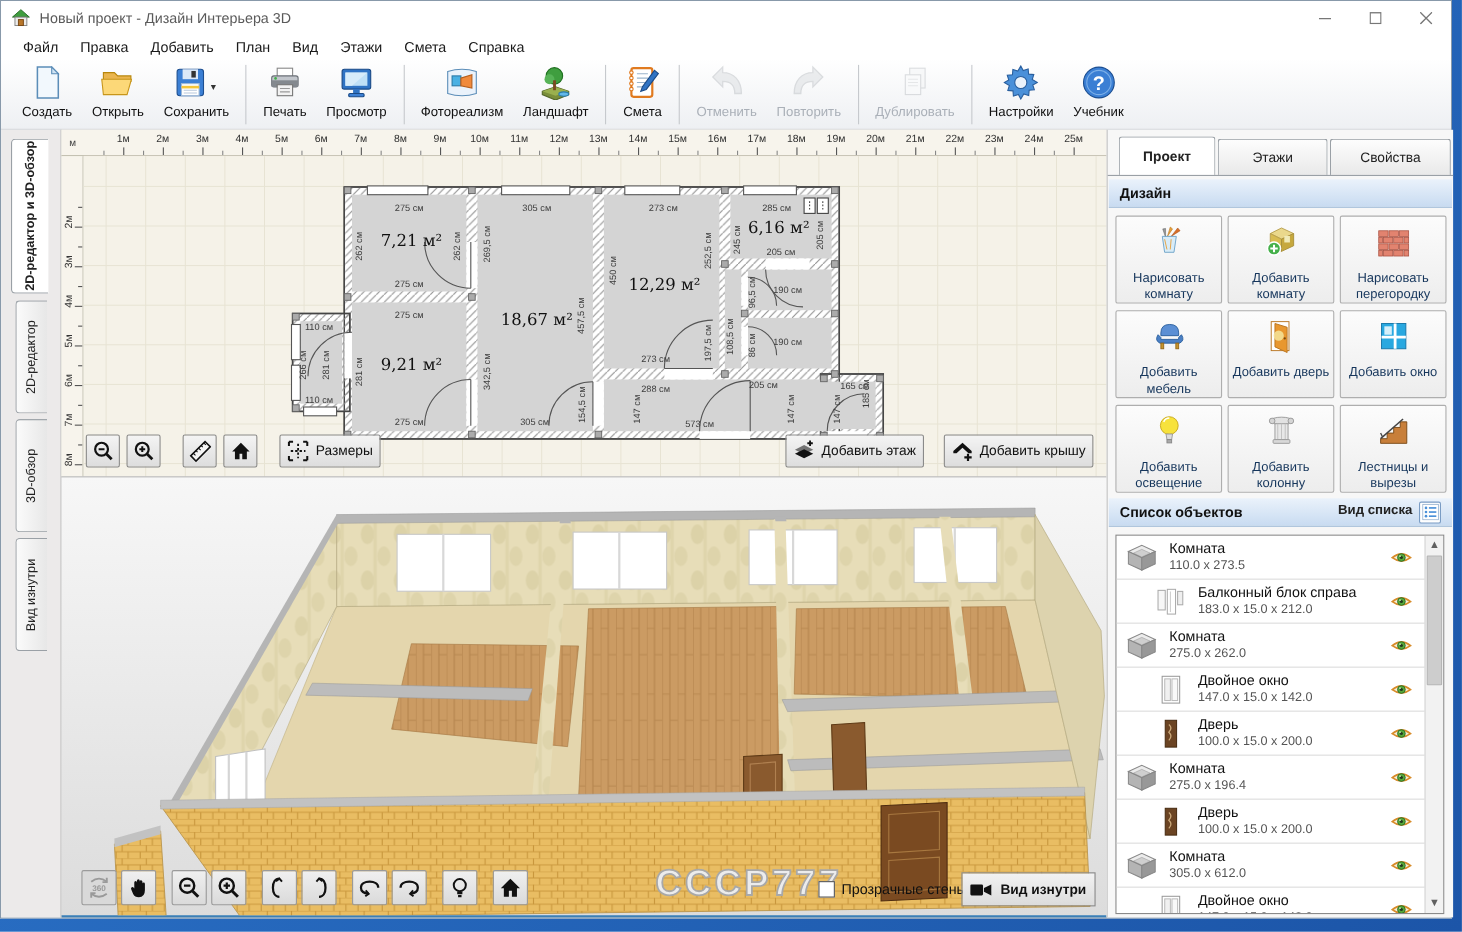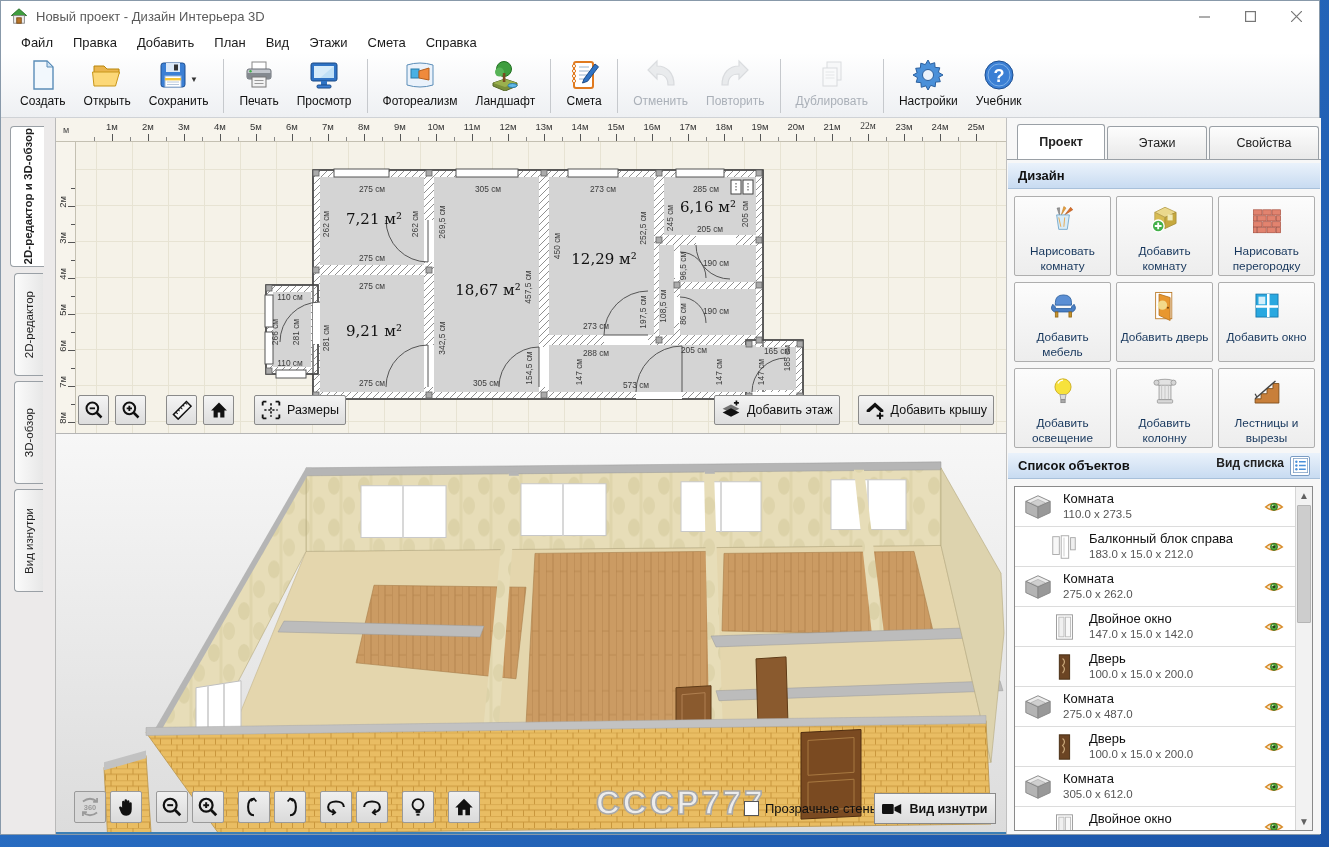--- a/index.html
+++ b/index.html
@@ -385,21 +385,21 @@
           <div class="hrtick minor" style="left: 650px;"></div>
           <span class="hrlab" style="left: 704px;">19м</span>
           <div class="hrtick" style="left: 704px;"></div>
           <div class="hrtick minor" style="left: 686px;"></div>
           <span class="hrlab" style="left: 740px;">20м</span>
           <div class="hrtick" style="left: 740px;"></div>
           <div class="hrtick minor" style="left: 722px;"></div>
           <span class="hrlab" style="left: 776px;">21м</span>
           <div class="hrtick" style="left: 776px;"></div>
           <div class="hrtick minor" style="left: 758px;"></div>
-          <span class="hrlab" style="left: 812px; font-family: Liberation Serif, serif;">22м</span>
+          <span class="hrlab" style="left: 812px;">22м</span>
           <div class="hrtick" style="left: 812px;"></div>
           <div class="hrtick minor" style="left: 794px;"></div>
           <span class="hrlab" style="left: 848px;">23м</span>
           <div class="hrtick" style="left: 848px;"></div>
           <div class="hrtick minor" style="left: 830px;"></div>
           <span class="hrlab" style="left: 884px;">24м</span>
           <div class="hrtick" style="left: 884px;"></div>
           <div class="hrtick minor" style="left: 866px;"></div>
           <span class="hrlab" style="left: 920px;">25м</span>
           <div class="hrtick" style="left: 920px;"></div>
@@ -1002,21 +1002,21 @@
                 </svg></span>
             </div>
             <div class="orow">
               <span class="oicon"><svg viewBox="0 0 32 32">
                   <path d="M3 10 l13 -6 13 6 -13 6z" fill="#ececec" stroke="#888"></path>
                   <path d="M8 11.5 l8 3.8 8 -3.8 -8 -3.6z" fill="#cfcfcf" stroke="#999" stroke-width=".5"></path>
                   <path d="M3 10 v12 l13 6 v-12z" fill="#b4b4b4" stroke="#888"></path>
                   <path d="M29 10 v12 l-13 6 v-12z" fill="#989898" stroke="#888"></path>
                 </svg></span>
               <span class="oname">Комната</span>
-              <span class="odims">275.0 x 487.0</span>
+              <span class="odims">275.0 x 196.4</span>
               <span class="oeye"><svg viewBox="0 0 24 24">
                   <path d="M2 12 Q12 3.5 22 12 Q12 19.5 2 12z" fill="#f8ecd4" stroke="#d88c2a" stroke-width="1.8"></path>
                   <circle cx="12" cy="11.8" r="4.2" fill="#57a838" stroke="#2a6f2a"></circle>
                   <circle cx="12" cy="11.8" r="1.7" fill="#243a20"></circle>
                   <circle cx="10.5" cy="10.2" r="1" fill="#cfe8c0"></circle>
                 </svg></span>
             </div>
             <div class="orow child">
               <span class="oicon"><svg viewBox="0 0 32 32">
                   <rect x="11" y="3" width="11" height="26" fill="#6b4423" stroke="#472c12"></rect>

